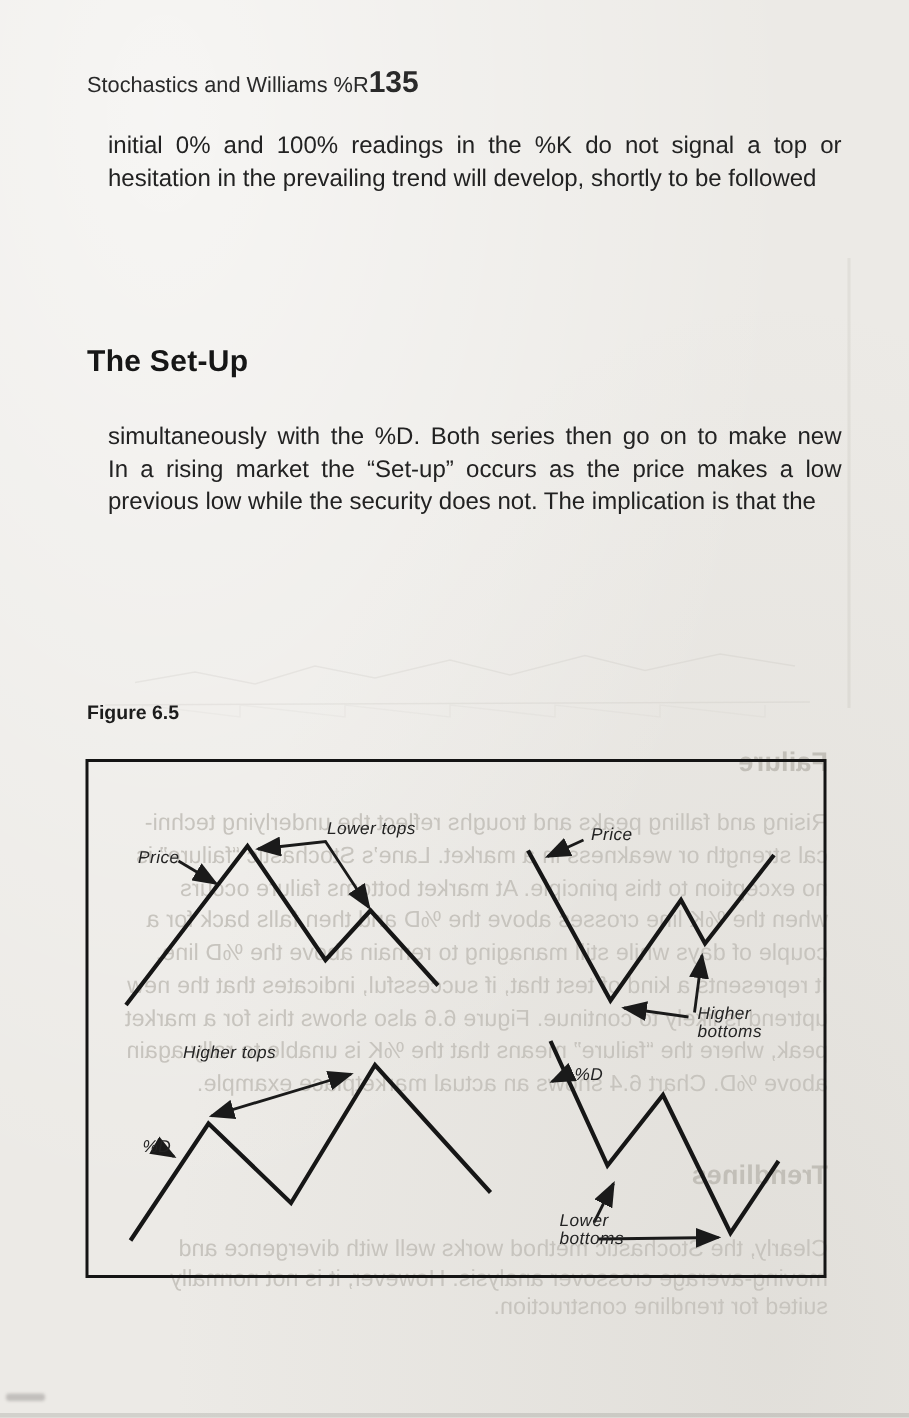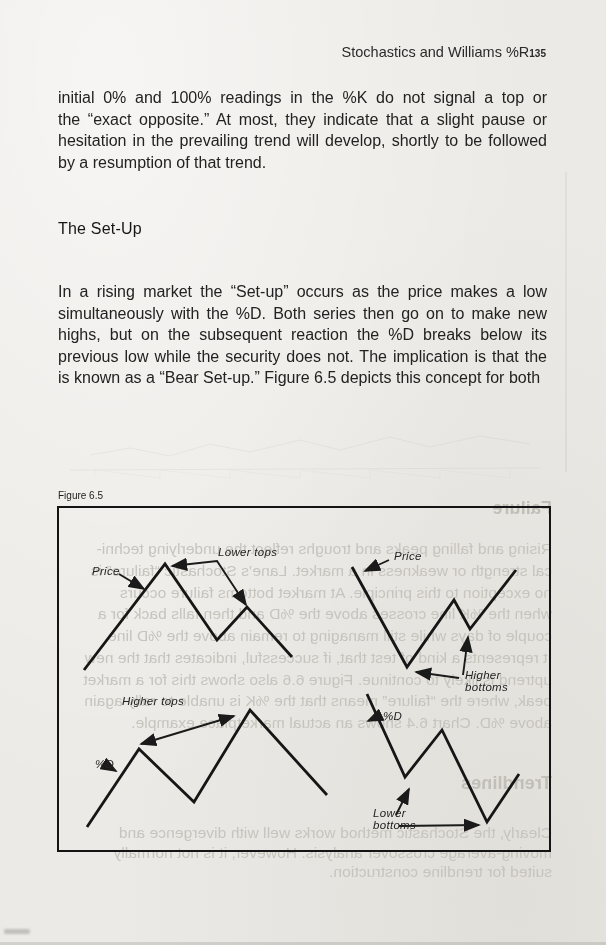--- a/index.html
+++ b/index.html
@@ -28,40 +28,40 @@
     font-size:15.5px;
     color:#c7c4be;
     letter-spacing:.1px;
   }
   .ghost-bold{font-weight:700;font-size:18px;color:#c2bfb8;}
   .ghost-chart{position:absolute;left:0;top:0;z-index:0;pointer-events:none;}
   
   .content{position:absolute;inset:0;z-index:1;}
   .running-header{
     position:absolute;left:58px;right:60px;top:44px;
-    display:flex;justify-content:flex-end;align-items:baseline;
+    display:flex;justify-content:flex-start;align-items:baseline;
     font-size:14.5px;color:#2a2a2a;
   }
-  .running-header .pageno{font-weight:700;font-size:10px;}
+  .running-header .pageno{font-weight:700;font-size:20px;}
   .para{
-    position:absolute;left:58px;width:489px;
+    position:absolute;left:72px;width:489px;
     font-size:16px;line-height:21.5px;color:#222;
   }
   .pline{text-align:justify;text-align-last:justify;}
   .para .pline:last-child{text-align-last:left;}
   #para1{top:87px;}
   #para2{top:281px;}
   .section-heading{
-    position:absolute;left:58px;top:220px;
-    margin:0;font-size:16px;font-weight:400;color:#161616;
+    position:absolute;left:58px;top:230px;
+    margin:0;font-size:20px;font-weight:700;color:#161616;
     letter-spacing:.2px;
   }
   .figure-label{
-    position:absolute;left:58px;top:490px;
-    font-size:10px;font-weight:400;color:#1c1c1c;
+    position:absolute;left:58px;top:467px;
+    font-size:13px;font-weight:700;color:#1c1c1c;
   }
   .figure-box{
     position:absolute;left:57px;top:506px;
     width:490px;height:342px;
     border:2.5px solid #141414;
     background:transparent;
   }
   .figure-box svg{display:block;width:490px;height:342px;}
   .zig{fill:none;stroke:#161616;stroke-width:2.8;stroke-linejoin:miter;stroke-linecap:butt;}
   .arrow{fill:none;stroke:#1a1a1a;stroke-width:1.9;}
@@ -106,33 +106,29 @@
 
   <div class="content">
 
     <header class="running-header">
       <span class="title">Stochastics and Williams %R</span>
       <span class="pageno">135</span>
     </header>
 
     <div class="para" id="para1">
         <div class="pline">initial 0% and 100% readings in the %K do not signal a top or</div>
-        <div class="pline">the “exact opposite.” At most, they indicate that a slight pause or</div>
         <div class="pline">hesitation in the prevailing trend will develop, shortly to be followed</div>
-        <div class="pline">by a resumption of that trend.</div>
       </div>
 
     <h1 class="section-heading">The Set-Up</h1>
 
     <div class="para" id="para2">
+        <div class="pline">simultaneously with the %D. Both series then go on to make new</div>
         <div class="pline">In a rising market the “Set-up” occurs as the price makes a low</div>
-        <div class="pline">simultaneously with the %D. Both series then go on to make new</div>
-        <div class="pline">highs, but on the subsequent reaction the %D breaks below its</div>
         <div class="pline">previous low while the security does not. The implication is that the</div>
-        <div class="pline">is known as a “Bear Set-up.” Figure 6.5 depicts this concept for both</div>
       </div>
 
     <div class="figure-label">Figure 6.5</div>
 
     <div class="figure-box">
       <svg id="fig-svg" viewBox="0 0 490 342">
         <defs>
           <marker id="ah" markerWidth="9" markerHeight="7" refX="8" refY="3.5" orient="auto">
             <path d="M0,0 L9,3.5 L0,7 Z" fill="#1a1a1a"></path>
           </marker>

